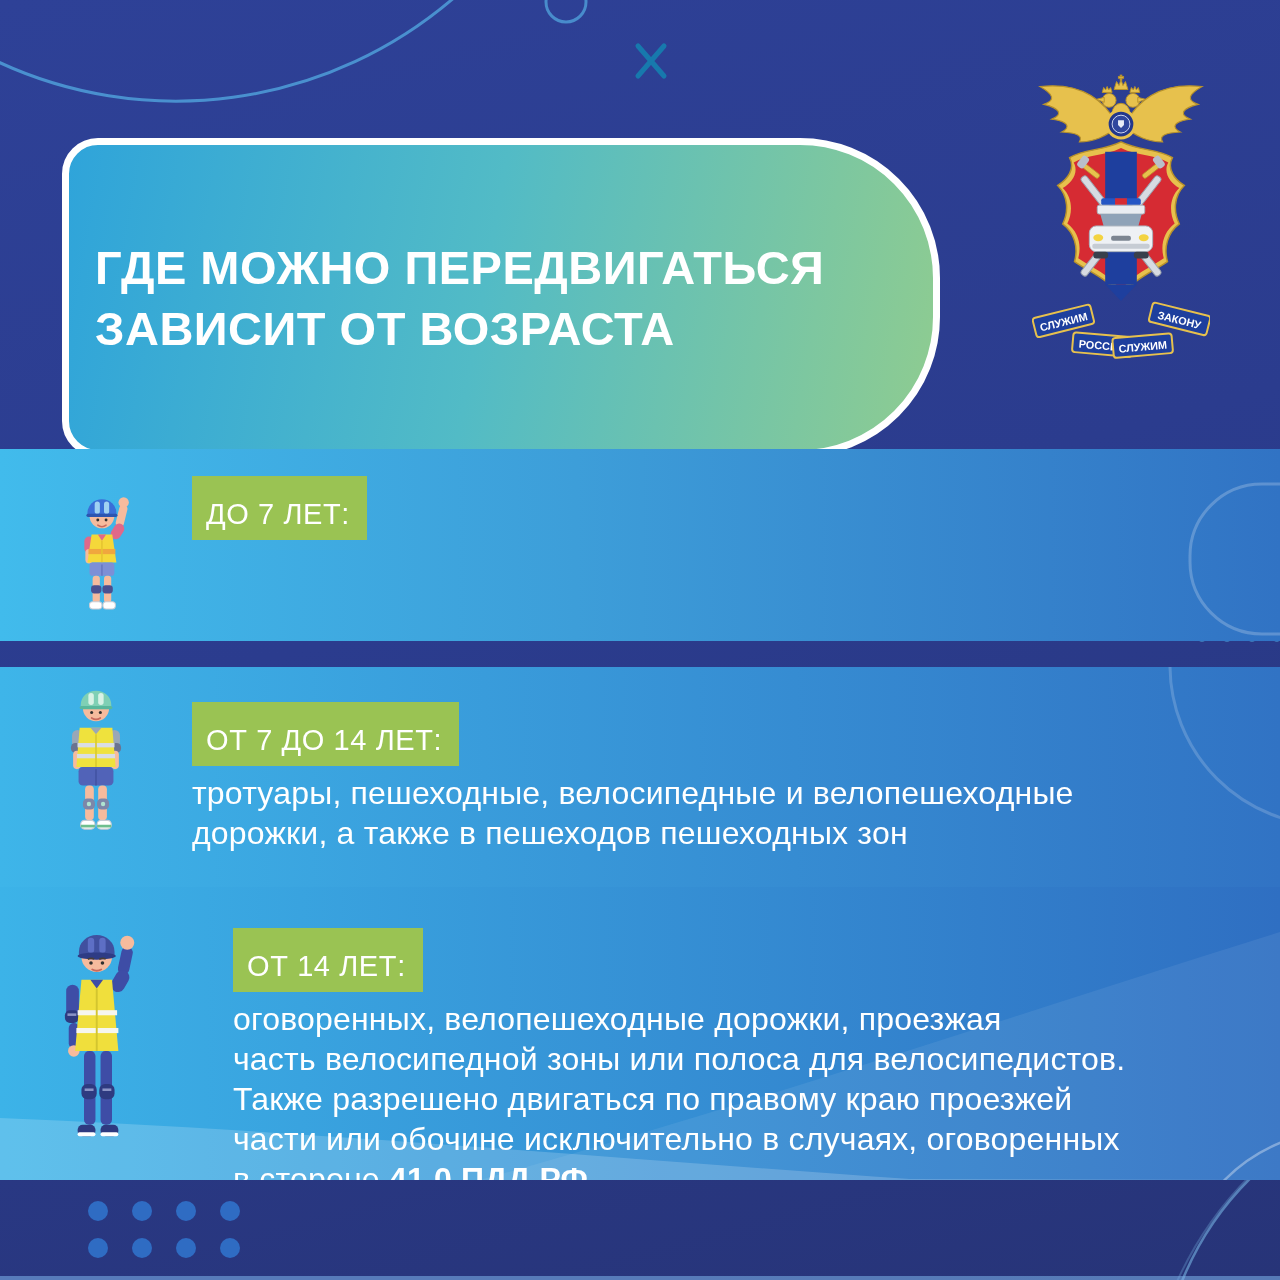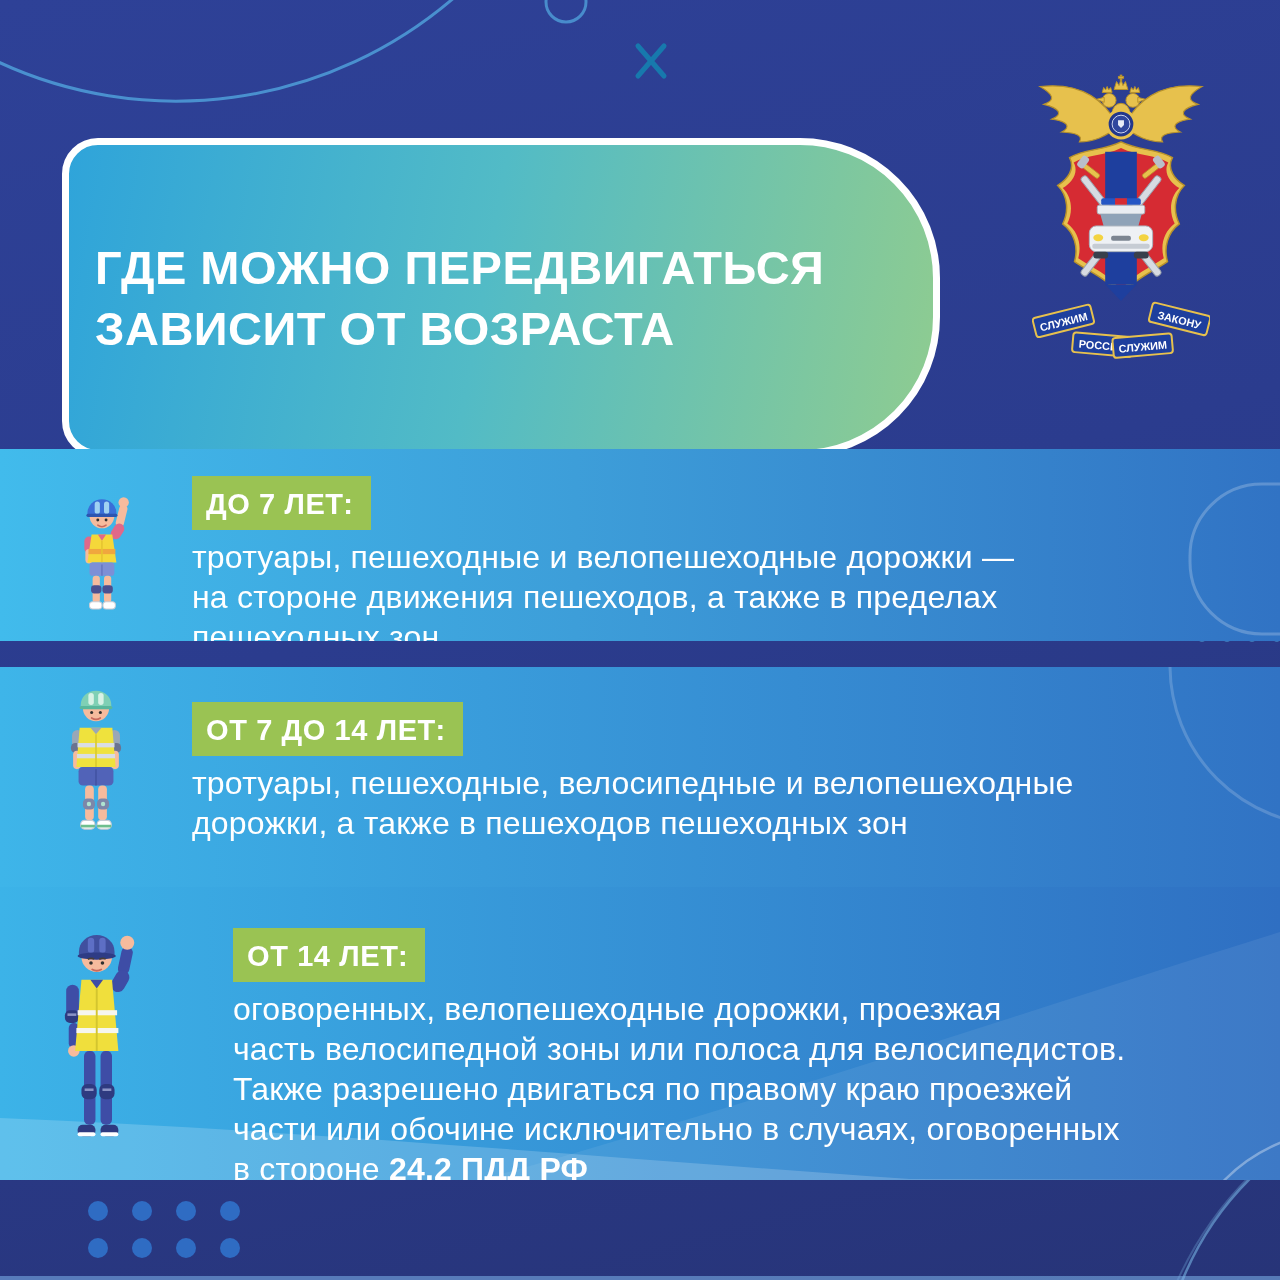--- a/index.html
+++ b/index.html
@@ -30,22 +30,22 @@
   .band-decor{position:absolute;left:0;top:0;width:100%;height:100%;pointer-events:none;}
   .kid{position:absolute;}
   .kid-1{left:74px;top:38px;}
   .kid-2{left:62px;top:15px;}
   .kid-3{left:56px;top:29px;}
   .content{position:absolute;left:192px;}
   .band-1 .content{top:27px;}
   .band-2 .content{top:35px;}
   .band-3 .content{top:41px;margin-left:41px;}
   .age-badge{display:inline-block;background:#9ac353;color:#ffffff;
-    font-weight:700;font-size:29px;letter-spacing:.6px;
-    padding:12px 17px 9px 14px;margin:0 0 7px 0;}
+    font-weight:400;font-size:29px;letter-spacing:.6px;
+    padding:22px 17px 9px 14px;margin:0 0 7px 0;}
   .body-text{color:#ffffff;font-size:32px;line-height:40px;font-weight:500;letter-spacing:.2px;}
   .body-text .line{white-space:nowrap;}
   .body-text strong{font-weight:800;}
 
   .bottom-edge{position:absolute;left:0;bottom:0;width:1280px;height:4px;
     background:rgba(125,180,235,.55);}
 </style>
 </head>
 <body>
 
@@ -197,25 +197,20 @@
       <line x1="27" y1="74" x2="27" y2="85" stroke="#6677c2" stroke-width="1.5"></line>
       <rect x="18" y="85" width="7" height="26" rx="3" fill="#f6bb9d"></rect>
       <rect x="29" y="85" width="7" height="26" rx="3" fill="#f6bb9d"></rect>
       <rect x="16.5" y="94" width="10" height="8" rx="3" fill="#4a5090"></rect>
       <rect x="27.5" y="94" width="10" height="8" rx="3" fill="#4a5090"></rect>
       <rect x="15" y="110" width="12" height="7" rx="3" fill="#ffffff" stroke="#c9ccd4" stroke-width="1"></rect>
       <rect x="28" y="110" width="12" height="7" rx="3" fill="#ffffff" stroke="#c9ccd4" stroke-width="1"></rect>
     </svg>
     <div class="content">
       <div class="age-badge">ДО 7 ЛЕТ:</div>
-      <div class="body-text">
-        <div class="line">тротуары, пешеходные и велопешеходные дорожки —</div>
-        <div class="line">на стороне движения пешеходов, а также в пределах</div>
-        <div class="line">пешеходных зон</div>
-      </div>
     </div>
   </section>
 
   <section class="band band-2">
     <svg class="band-decor" viewBox="0 0 1280 191">
       <circle cx="1330" cy="-30" r="160" fill="none" stroke="rgba(255,255,255,.18)" stroke-width="3"></circle>
     </svg>
     <svg class="kid kid-2" viewBox="0 0 62 145" width="68" height="158">
       <circle cx="31" cy="24" r="12" fill="#f6bb9d"></circle>
       <path d="M19,23 Q21,16 31,15 Q41,16 43,23 Q37,19 31,19 Q25,19 19,23 Z" fill="#2c3c7c"></path>
@@ -303,19 +298,19 @@
       <rect x="17" y="170" width="14" height="3" rx="1.5" fill="#ffffff"></rect>
       <rect x="35" y="170" width="14" height="3" rx="1.5" fill="#ffffff"></rect>
     </svg>
     <div class="content">
       <div class="age-badge">ОТ 14 ЛЕТ:</div>
       <div class="body-text">
         <div class="line">оговоренных, велопешеходные дорожки, проезжая</div>
         <div class="line">часть велосипедной зоны или полоса для велосипедистов.</div>
         <div class="line">Также разрешено двигаться по правому краю проезжей</div>
         <div class="line">части или обочине исключительно в случаях, оговоренных</div>
-        <div class="line"><span>в стороне </span><strong>24.2 ПДД РФ</strong></div>
+        <div class="line"><span>в стороне </span><strong>41.0 ПДД РФ</strong></div>
       </div>
     </div>
   </section>
 
   <div class="bottom-edge"></div>
 </div>
 
 </body></html>

